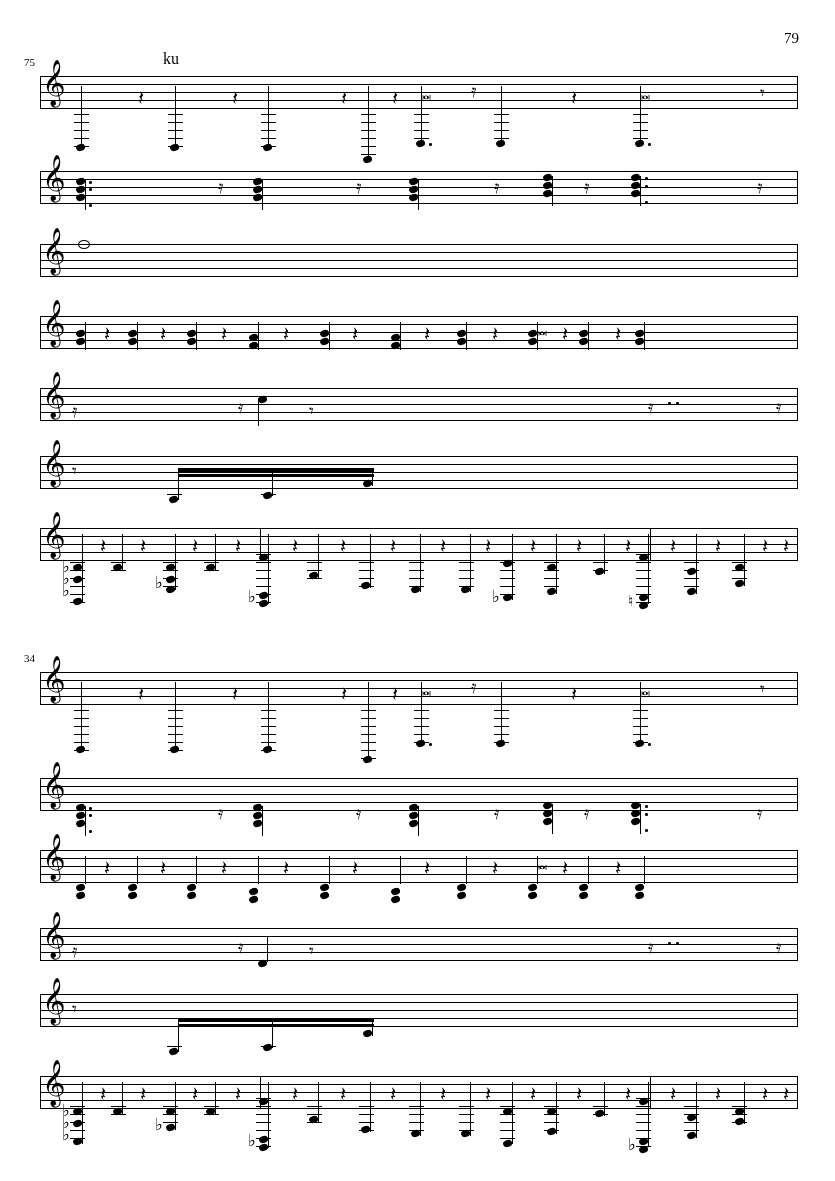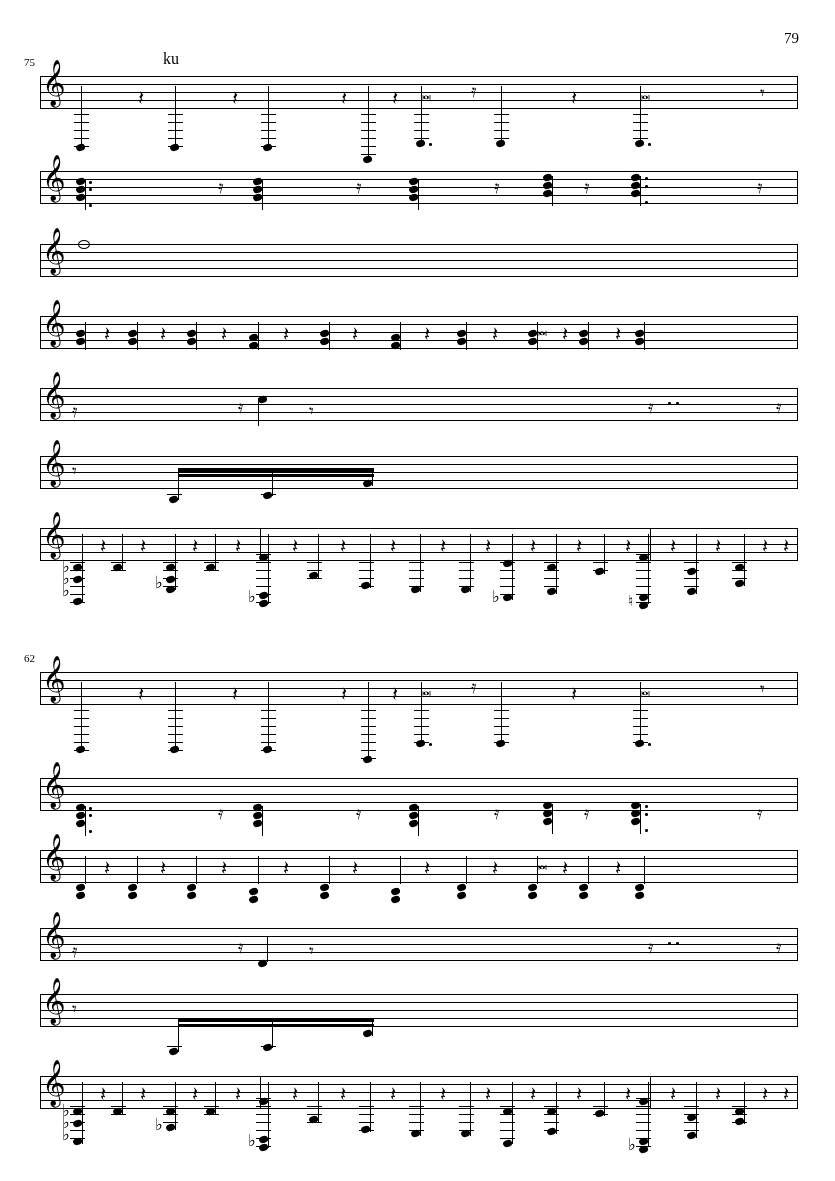--- a/index.html
+++ b/index.html
@@ -608,21 +608,21 @@
       <div class="notehead" style="left:735px; top:548px;"></div>
       <div class="notehead" style="left:735px; top:564px;"></div>
       <div class="ledger" style="left:732px; top:546px;"></div>
       <div class="ledger" style="left:732px; top:554px;"></div>
       <div class="ledger" style="left:732px; top:562px;"></div>
     </div>
     <div class="rest-q" style="left:762px; top:520px;">𝄽</div>
     <div class="rest-q" style="left:783px; top:520px;">𝄽</div>
   </div>
 
-  <div class="meas-num" style="left:24px; top:636px;">62</div>
+  <div class="meas-num" style="left:24px; top:636px;">34</div>
 
   <div>
     <div class="staff" style="top:656px;">
       <div class="ln"></div>
         <div class="ln"></div>
         <div class="ln"></div>
         <div class="ln"></div>
         <div class="ln"></div>
     </div>
     <div class="barline" style="left:40px; top:656px;"></div>

